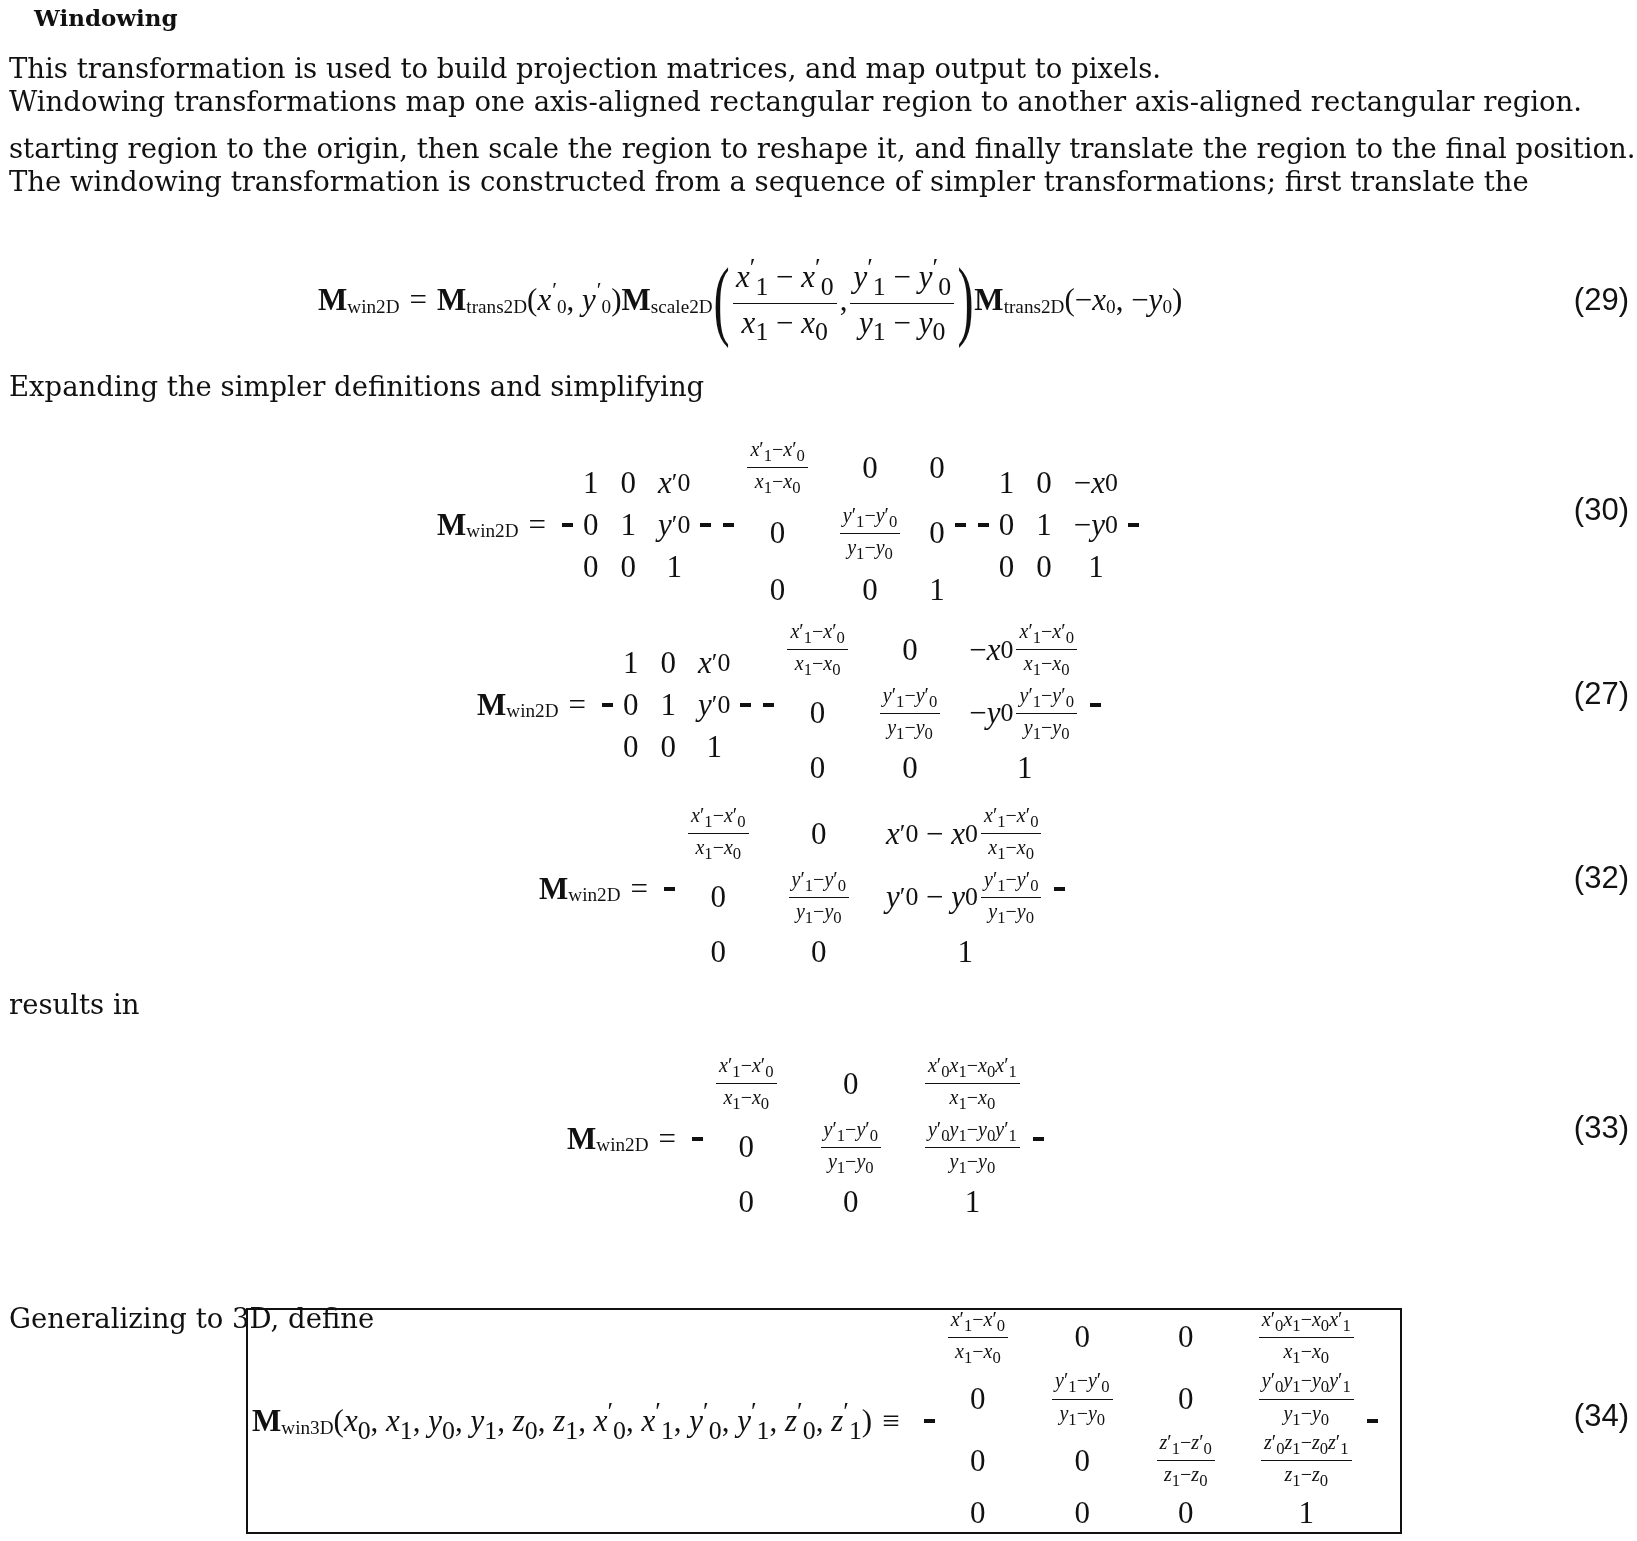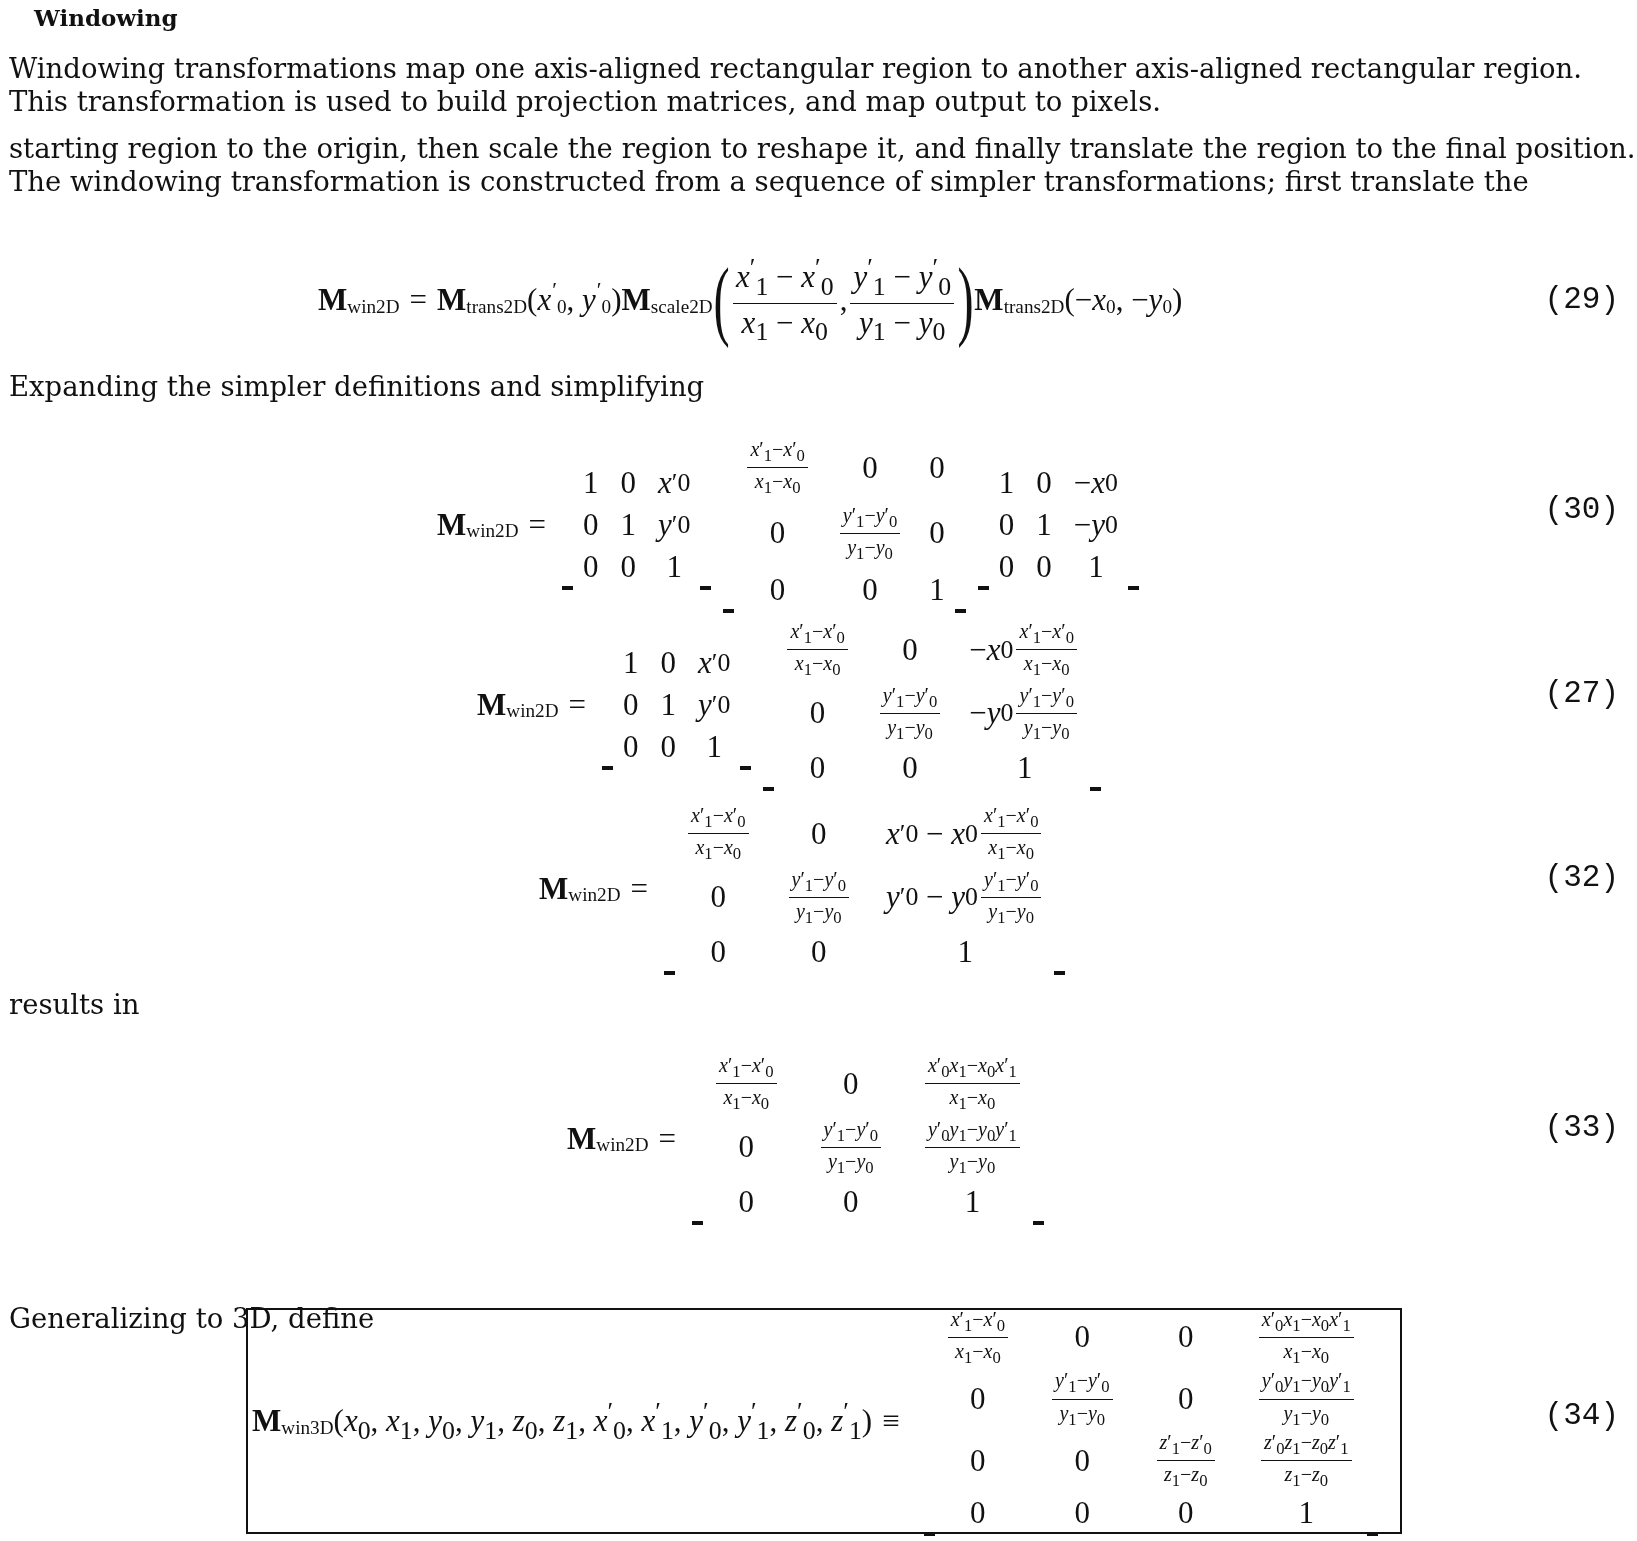--- a/index.html
+++ b/index.html
@@ -3,55 +3,55 @@
   <meta charset="utf-8">
   <style>
     html, body { margin: 0; padding: 0; background: #ffffff; }
     body {
       width: 1637px; height: 1541px; position: relative; overflow: hidden;
       font-family: "DejaVu Serif", serif; color: #111;
     }
     .abs { position: absolute; }
     .heading { left: 2px; top: 4px; font-weight: bold; font-size: 23px; margin-left: 32px; }
     .para { left: 9px; font-size: 27.5px; line-height: 33px; white-space: nowrap; }
-    .eqnum { right: 18px; font-family: Liberation Mono, monospace; font-size: 31px; }
+    .eqnum { right: 8px; font-family: Liberation Sans, sans-serif; font-size: 31px; }
 
     
     .m { font-family: "Liberation Serif", serif; font-size: 31px; white-space: nowrap;
          display: flex; align-items: center; }
     .mi { font-style: italic; }
     .bf { font-weight: bold; }
     .sub { font-size: 0.62em; position: relative; top: 0.35em; font-style: normal; }
     .subi { font-size: 0.62em; position: relative; top: 0.35em; }
     .sup { font-size: 0.7em; position: relative; top: -0.45em; margin-left: 1px; }
     .op { margin: 0 10px; }
     .frac { display: inline-flex; flex-direction: column; align-items: center; vertical-align: middle; margin: 0 3px; }
     .frac > .num { border-bottom: 1.6px solid #111; padding: 0 3px 2px; line-height: 1.1; }
     .frac > .den { padding: 2px 3px 0; line-height: 1.1; }
     .frac.small { font-size: 20px; }
     .paren { font-size: 88px; font-weight: 100; transform: scaleX(0.55); line-height: 1; margin: 0 -6px; }
 
     
-    .matrix { display: inline-flex; align-items: flex-end; margin: 0 6px; }
+    .matrix { display: inline-flex; align-items: center; margin: 0 6px; }
     .br { width: 9px; border: 2.2px solid #111; }
     .br.l { border-right: none; }
     .br.r { border-left: none; }
     .cells { display: grid; column-gap: 26px; align-items: center; justify-items: center; padding: 2px 10px; }
     .cell { display: flex; align-items: center; justify-content: center; min-height: 42px; }
 
     .box { left: 246px; top: 1308px; width: 1156px; height: 226px; border: 2.2px solid #111; box-sizing: border-box; }
   </style>
 </head>
 <body>
 
 <div class="abs heading">Windowing</div>
 
 <div class="abs para" style="top:52px">
+  <div>This transformation is used to build projection matrices, and map output to pixels.</div>
   <div>Windowing transformations map one axis-aligned rectangular region to another axis-aligned rectangular region.</div>
-  <div>This transformation is used to build projection matrices, and map output to pixels.</div>
 </div>
 
 <div class="abs para" style="top:132px">
   <div>starting region to the origin, then scale the region to reshape it, and finally translate the region to the final position.</div>
   <div>The windowing transformation is constructed from a sequence of simpler transformations; first translate the</div>
 </div>
 
 <div class="abs m" style="left:318px; top:250px; height:100px;">
   <span class="bf">M</span><span class="sub">win2D</span>
   <span class="op">=</span>

